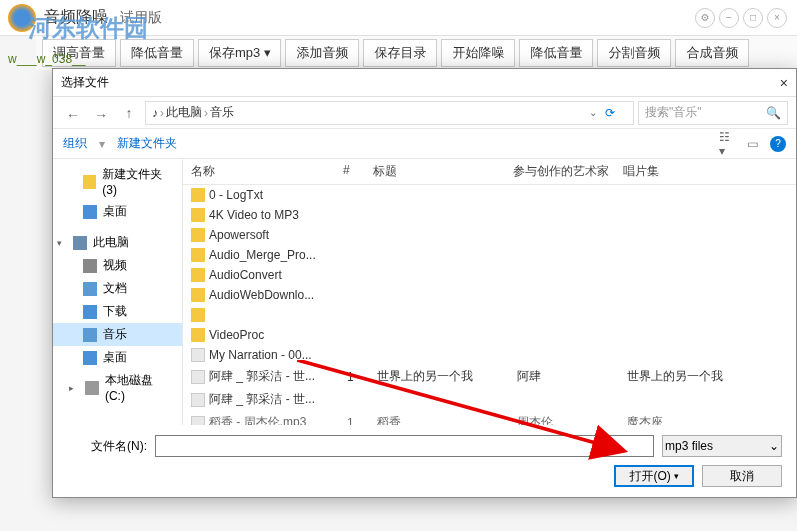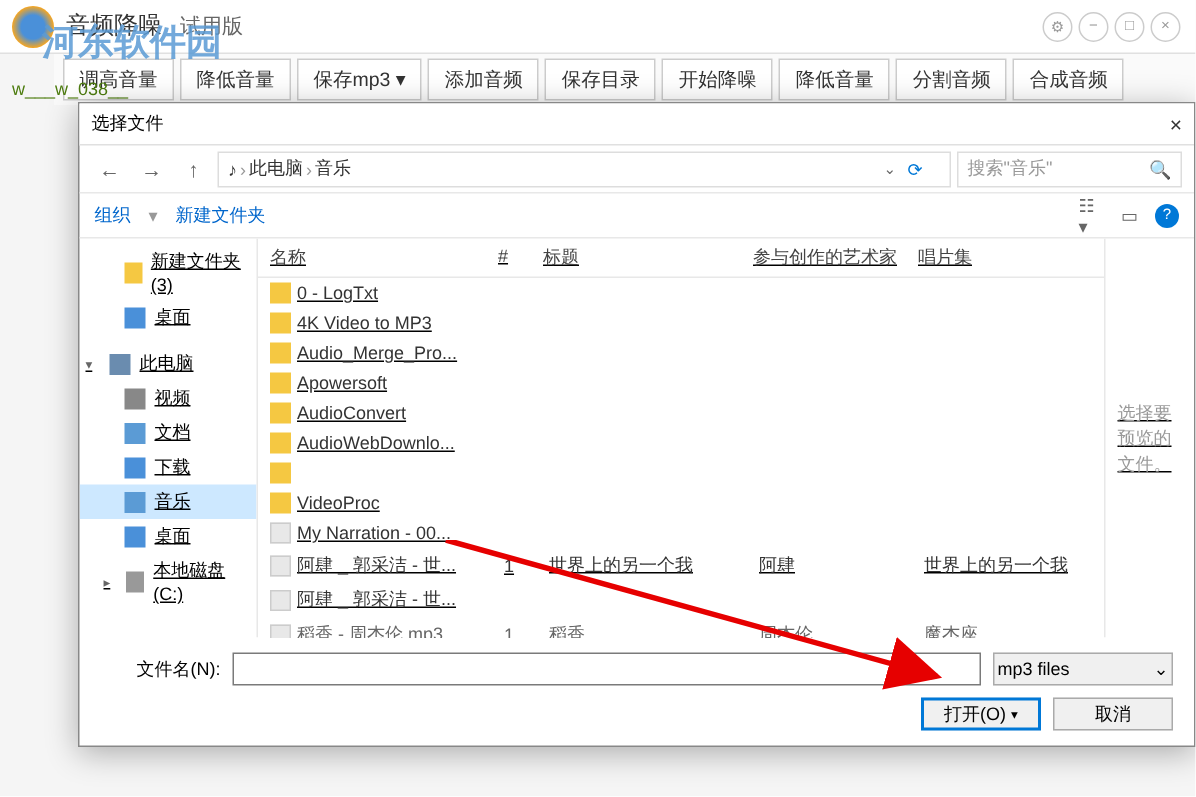--- a/index.html
+++ b/index.html
@@ -29,21 +29,21 @@
 .nav-refresh { width: 22px; color: #0078d7; }
 .nav-search { width: 150px; height: 24px; border: 1px solid #ddd; display: flex; align-items: center; padding: 0 6px; font-size: 12px; color: #999; }
 .search-icon { margin-left: auto; color: #666; }
 
 .dlg-tools { height: 30px; display: flex; align-items: center; padding: 0 10px; gap: 12px; border-bottom: 1px solid #e8e8e8; font-size: 12px; }
 .tool-link { color: #0066cc; }
 .tool-right { margin-left: auto; display: flex; gap: 8px; align-items: center; }
 .view-icon { width: 18px; height: 18px; display: flex; align-items: center; justify-content: center; color: #666; border: 1px solid transparent; }
 .help-icon { width: 16px; height: 16px; background: #0078d7; border-radius: 50%; color: #fff; display: flex; align-items: center; justify-content: center; font-size: 10px; }
 
-.dlg-body { flex: 1; display: flex; overflow: hidden; text-decoration: underline; }
+.dlg-body { flex: 1; display: flex; overflow: hidden; }
 .sidebar { width: 130px; border-right: 1px solid #e8e8e8; overflow-y: auto; padding: 4px 0; font-size: 12px; }
 .sb-item { display: flex; align-items: center; padding: 3px 6px 3px 18px; gap: 6px; cursor: pointer; }
 .sb-item.selected { background: #cde8ff; }
 .sb-item.indent { padding-left: 30px; }
 .sb-icon { width: 14px; height: 14px; display: inline-block; }
 .sb-icon.folder { background: #f5c842; }
 .sb-icon.desktop { background: #4a90d9; }
 .sb-icon.pc { background: #6a8caf; }
 .sb-icon.video { background: #888; }
 .sb-icon.image { background: #6ab04c; }
@@ -214,29 +214,29 @@
             <div class="fl-row">
               <span class="fl-icon folder"></span>
               <span class="fl-name">4K Video to MP3</span>
               <span class="fl-col-num"></span>
               <span class="fl-col-title"></span>
               <span class="fl-col-artist"></span>
               <span class="fl-col-album"></span>
             </div>
             <div class="fl-row">
               <span class="fl-icon folder"></span>
+              <span class="fl-name">Apowersoft</span>
+              <span class="fl-col-num"></span>
+              <span class="fl-col-title"></span>
+              <span class="fl-col-artist"></span>
+              <span class="fl-col-album"></span>
+            </div>
+            <div class="fl-row">
+              <span class="fl-icon folder"></span>
               <span class="fl-name">Audio_Merge_Pro...</span>
-              <span class="fl-col-num"></span>
-              <span class="fl-col-title"></span>
-              <span class="fl-col-artist"></span>
-              <span class="fl-col-album"></span>
-            </div>
-            <div class="fl-row">
-              <span class="fl-icon folder"></span>
-              <span class="fl-name">Apowersoft</span>
               <span class="fl-col-num"></span>
               <span class="fl-col-title"></span>
               <span class="fl-col-artist"></span>
               <span class="fl-col-album"></span>
             </div>
             <div class="fl-row">
               <span class="fl-icon folder"></span>
               <span class="fl-name">AudioConvert</span>
               <span class="fl-col-num"></span>
               <span class="fl-col-title"></span>
@@ -293,21 +293,20 @@
             <div class="fl-row highlight">
               <span class="fl-icon mp3"></span>
               <span class="fl-name">稻香 - 周杰伦.mp3</span>
               <span class="fl-col-num">1</span>
               <span class="fl-col-title">稻香</span>
               <span class="fl-col-artist">周杰伦</span>
               <span class="fl-col-album">魔杰座</span>
             </div>
           </div>
       </div>
-      <div class="fl-preview">选择要预览的文件。</div>
     </div>
   </div>
 
   <div class="dlg-footer">
     <div class="fn-row">
       <span class="fn-label">文件名(N):</span>
       <input class="fn-input" value="" style="">
       <div class="fn-filter">
         <span>mp3 files</span>
           <span style="margin-left:auto">⌄</span>

